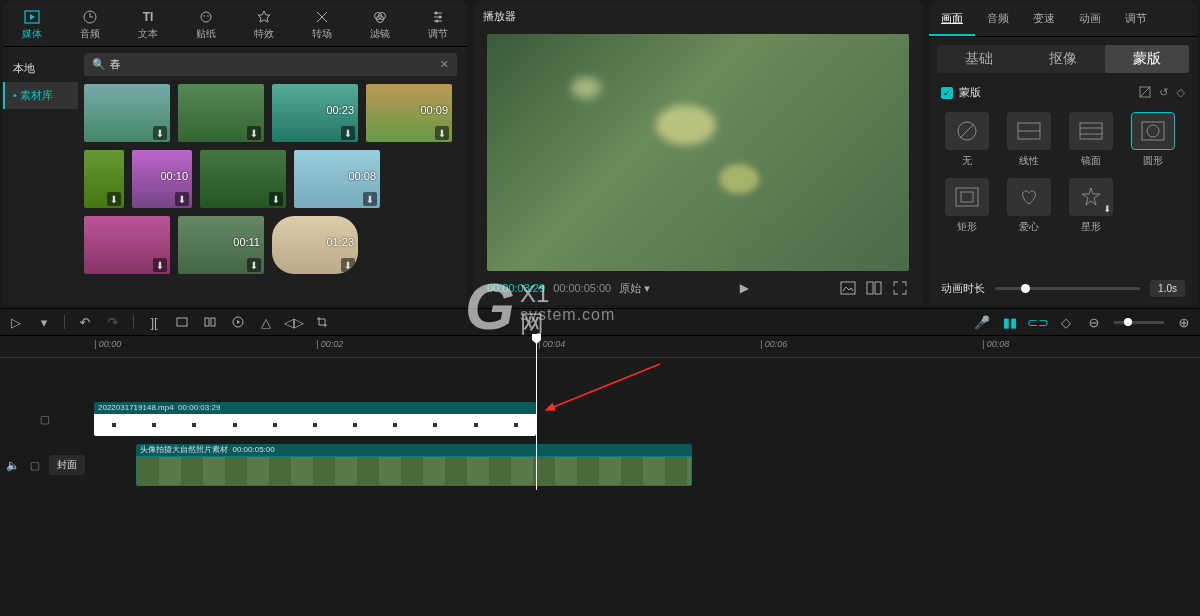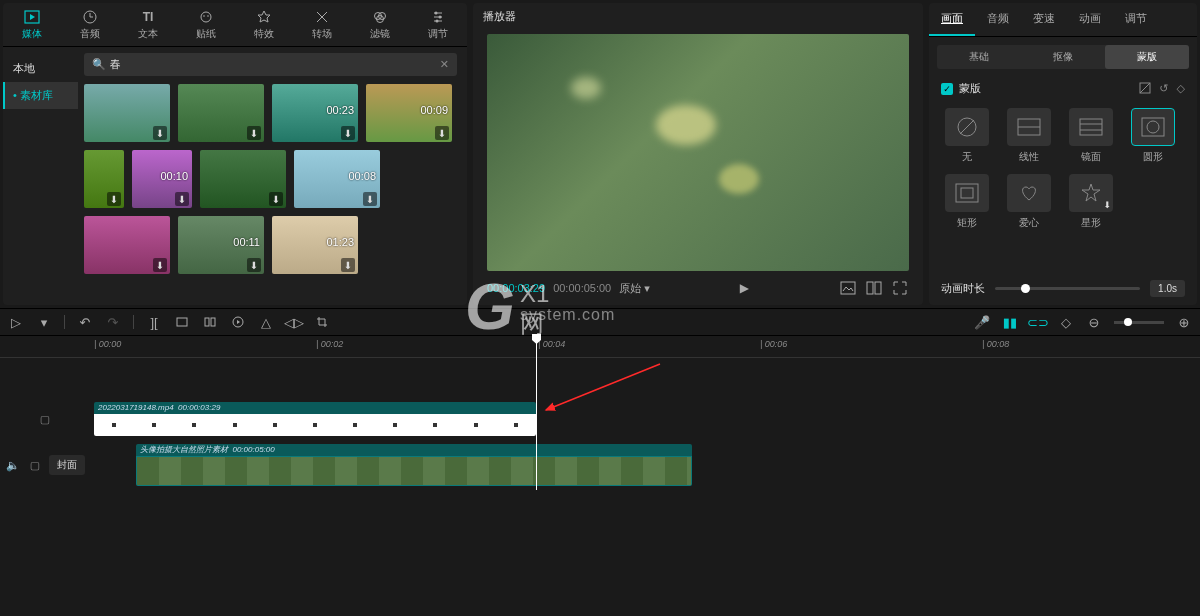--- a/index.html
+++ b/index.html
@@ -37,21 +37,21 @@
 .player-controls .spacer { flex: 1; }
 .ctrl-icon { width: 18px; height: 18px; display: flex; align-items: center; justify-content: center; color: #aaa; cursor: pointer; font-size: 12px; }
 .ratio-pick { color: #aaa; cursor: pointer; font-size: 11px; }
 
 
 .props-panel { flex: 1; background: #1f1f1f; border-radius: 4px; display: flex; flex-direction: column; }
 .props-tabs { display: flex; border-bottom: 1px solid #000; }
 .props-tab { padding: 8px 12px; font-size: 11px; cursor: pointer; color: #aaa; }
 .props-tab.active { color: #fff; border-bottom: 2px solid #00c8c8; text-decoration: underline; }
 .props-subtabs { display: flex; margin: 8px; background: #2a2a2a; border-radius: 3px; }
-.props-subtab { flex: 1; text-align: center; padding: 5px; font-size: 10px; color: #aaa; cursor: pointer; }
+.props-subtab { flex: 1; text-align: center; padding: 5px; font-size: 14px; color: #aaa; cursor: pointer; }
 .props-subtab.active { background: #444; color: #fff; border-radius: 3px; }
 .mask-header { display: flex; align-items: center; padding: 4px 12px; gap: 6px; }
 .mask-check { width: 12px; height: 12px; background: #00c8c8; border-radius: 2px; display: inline-flex; align-items: center; justify-content: center; font-size: 9px; color: #000; }
 .mask-tools { margin-left: auto; display: flex; gap: 8px; color: #888; }
 .mask-grid { display: flex; flex-wrap: wrap; gap: 10px; padding: 8px 12px; }
 .mask-item { width: 52px; display: flex; flex-direction: column; align-items: center; gap: 4px; cursor: pointer; }
 .mask-shape { width: 44px; height: 38px; background: #333; border-radius: 4px; display: flex; align-items: center; justify-content: center; position: relative; }
 .mask-item.active .mask-shape { border: 1px solid #00c8c8; }
 .mask-label { font-size: 10px; color: #aaa; }
 .anim-duration { display: flex; align-items: center; padding: 8px 12px; gap: 10px; margin-top: auto; }
@@ -69,21 +69,21 @@
 
 .timeline { flex: 1; background: #1a1a1a; position: relative; }
 .ruler { height: 22px; position: relative; border-bottom: 1px solid #333; }
 .ruler-tick { position: absolute; top: 3px; font-size: 9px; color: #888; font-style: italic; }
 .playhead { position: absolute; top: 0; bottom: 0; width: 1px; background: #fff; z-index: 10; }
 .playhead::before { content: ''; position: absolute; top: -2px; left: -4px; width: 9px; height: 10px; background: #fff; clip-path: polygon(0 0, 100% 0, 100% 60%, 50% 100%, 0 60%); }
 .tracks { position: relative; }
 .track { display: flex; align-items: center; height: 42px; }
 .track-head { width: 90px; display: flex; align-items: center; justify-content: center; gap: 6px; }
 .track-head-icon { width: 16px; height: 16px; display: flex; align-items: center; justify-content: center; color: #888; font-size: 11px; }
-.track-body { position: relative; flex: 1; height: 100%; font-style: italic; }
+.track-body { position: relative; flex: 1; height: 100%; }
 .clip { position: absolute; top: 4px; bottom: 4px; border-radius: 2px; overflow: hidden; }
 .clip-header { height: 12px; background: #0a5a5a; color: #cde; font-size: 8px; padding: 0 4px; line-height: 12px; white-space: nowrap; }
 .clip-body { height: calc(100% - 12px); }
 .clip-white { background: #fff; display: flex; align-items: center; justify-content: space-around; }
 .clip-white span { width: 4px; height: 4px; background: #333; }
 .clip-video { background: repeating-linear-gradient(90deg, #4a6a3a 0 22px, #5a7a4a 22px 44px); border: 1px solid #0a7a7a; }
 .cover-btn { background: #2a2a2a; padding: 3px 8px; border-radius: 3px; font-size: 10px; cursor: pointer; }
 
 
 .watermark { position: absolute; left: 465px; top: 270px; z-index: 50; pointer-events: none; font-family: Georgia, serif; }
@@ -214,21 +214,21 @@
               <span class="dur">00:08</span>
               <span class="dl">⬇</span>
             </div>
           <div class="thumb" style="background:linear-gradient(#b59,#836);">
               <span class="dl">⬇</span>
             </div>
           <div class="thumb" style="background:linear-gradient(#686,#464);">
               <span class="dur">00:11</span>
               <span class="dl">⬇</span>
             </div>
-          <div class="thumb" style="background:linear-gradient(#dca,#ba8);">
+          <div class="thumb" style="background:linear-gradient(#dca,#ba8);border-radius:22px;">
               <span class="dur">01:23</span>
               <span class="dl">⬇</span>
             </div>
         </div>
       </div>
     </div>
   </div>
 
   <div class="player-panel">
     <div class="player-title">播放器</div>

